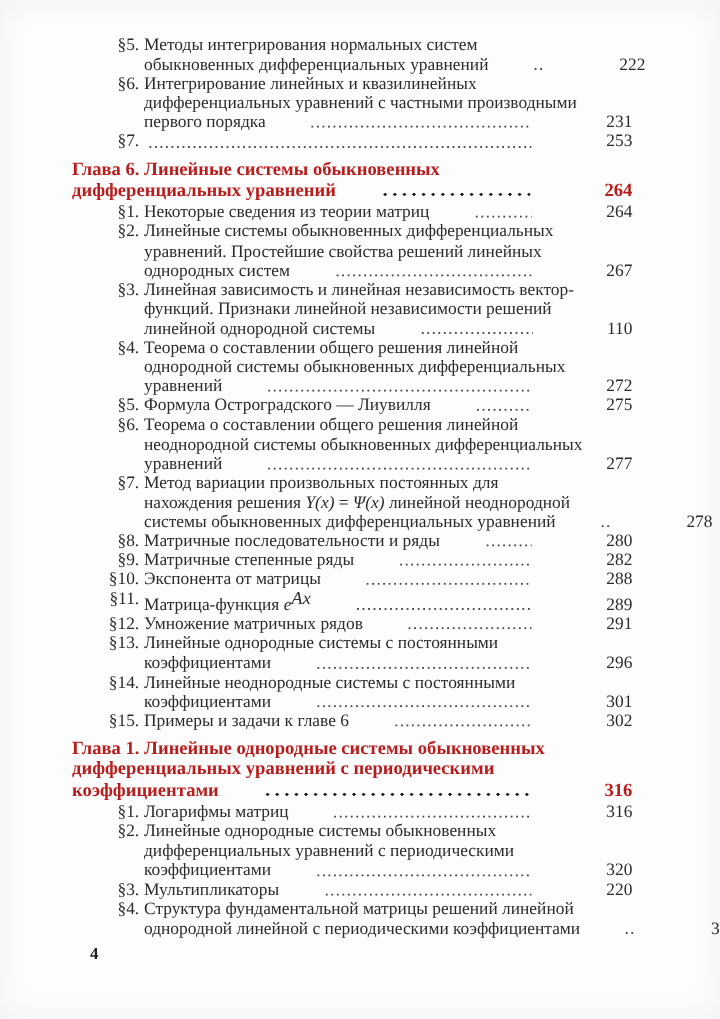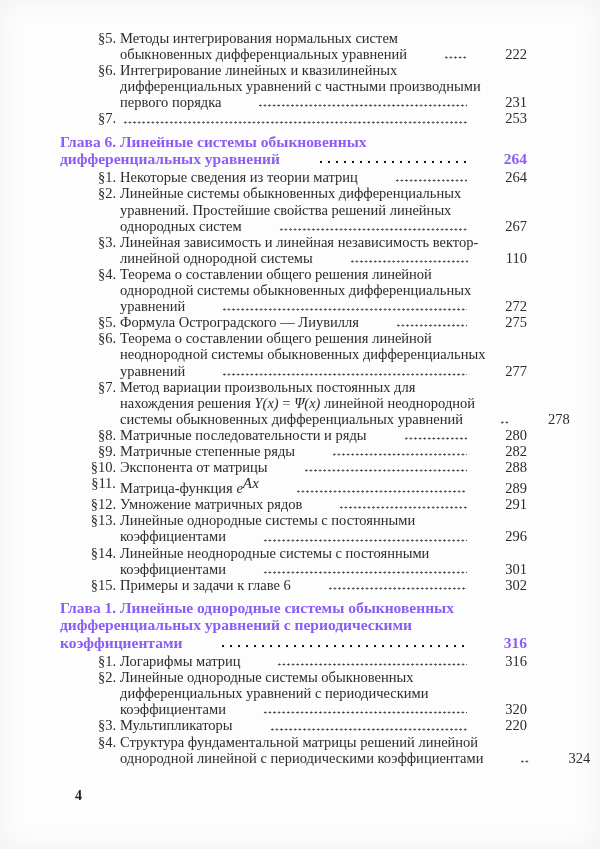--- a/index.html
+++ b/index.html
@@ -33,21 +33,21 @@
     position: absolute;
     left: 0;
     top: 0;
     width: 56px;
     text-align: right;
   }
   .entry.chapter {
     font-weight: bold;
     font-size: 15.5px;
     line-height: 17.4px;
-    color: #8b5cf6;
+    color: #b91c1c;
     margin-top: 6px;
     margin-bottom: 2px;
   }
   .line { white-space: nowrap; }
   .line.last { display: flex; align-items: baseline; gap: 34px; }
   .line.last .txt { flex: 0 0 auto; white-space: nowrap; }
   .leader {
     flex: 1 1 auto;
     min-width: 10px;
     margin: 0 4px 0 3px;
@@ -55,21 +55,21 @@
     background-image: radial-gradient(circle, #474747 0.9px, rgba(0,0,0,0) 1.15px);
     background-size: 4.6px 3px;
     background-repeat: repeat-x;
     background-position: left 0 bottom 3px;
   }
   .entry.chapter .leader {
     background-image: radial-gradient(circle, #1c1c1c 1.25px, rgba(0,0,0,0) 1.45px);
     background-size: 8px 4px;
     background-position: left 0 bottom 3px;
   }
-  .pagenum { flex: 0 0 auto; }
+  .pagenum { flex: 0 0 auto; margin-left: 24px; }
   .math { font-style: italic; }
   .sup {
     font-style: italic;
     font-size: 15px;
     vertical-align: 5px;
     letter-spacing: 0.3px;
   }
   .folio {
     position: absolute;
     left: 75px;
@@ -132,20 +132,21 @@
         <div class="line"><span class="txt">уравнений. Простейшие свойства решений линейных</span></div>
         <div class="line last">
           <span class="txt">однородных систем</span>
           <span class="leader"></span>
           <span class="pagenum">267</span>
         </div>
       </div>
       <div class="entry section">
         <span class="marker">§3.</span>
         <div class="line"><span class="txt">Линейная зависимость и линейная независимость вектор-</span></div>
+        <div class="line"><span class="txt">функций. Признаки линейной независимости решений</span></div>
         <div class="line last">
           <span class="txt">линейной однородной системы</span>
           <span class="leader"></span>
           <span class="pagenum">110</span>
         </div>
       </div>
       <div class="entry section">
         <span class="marker">§4.</span>
         <div class="line"><span class="txt">Теорема о составлении общего решения линейной</span></div>
         <div class="line"><span class="txt">однородной системы обыкновенных дифференциальных</span></div>

